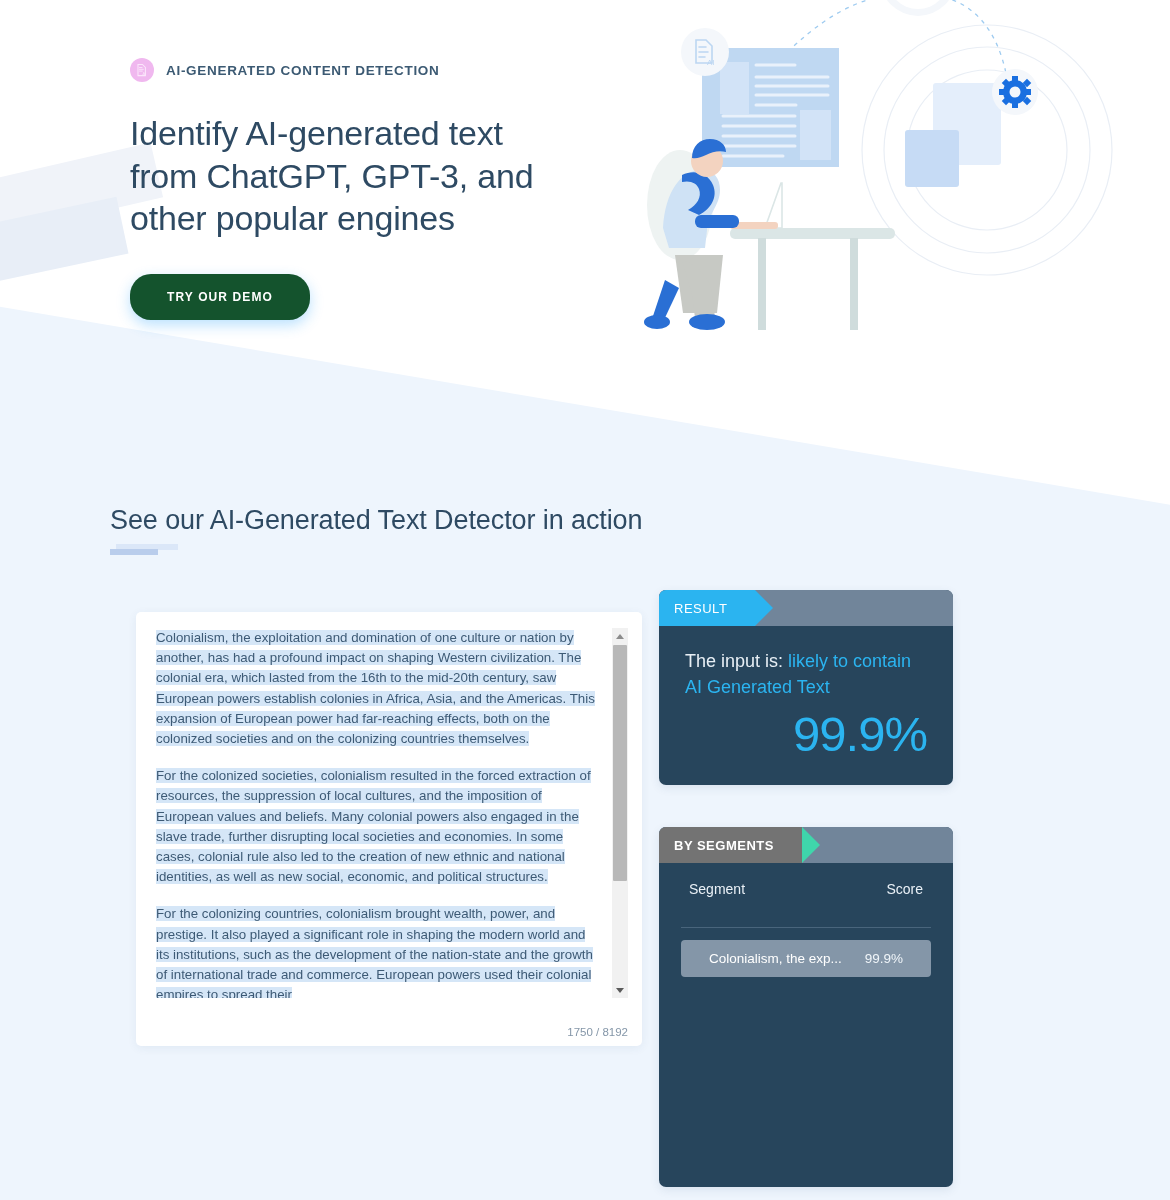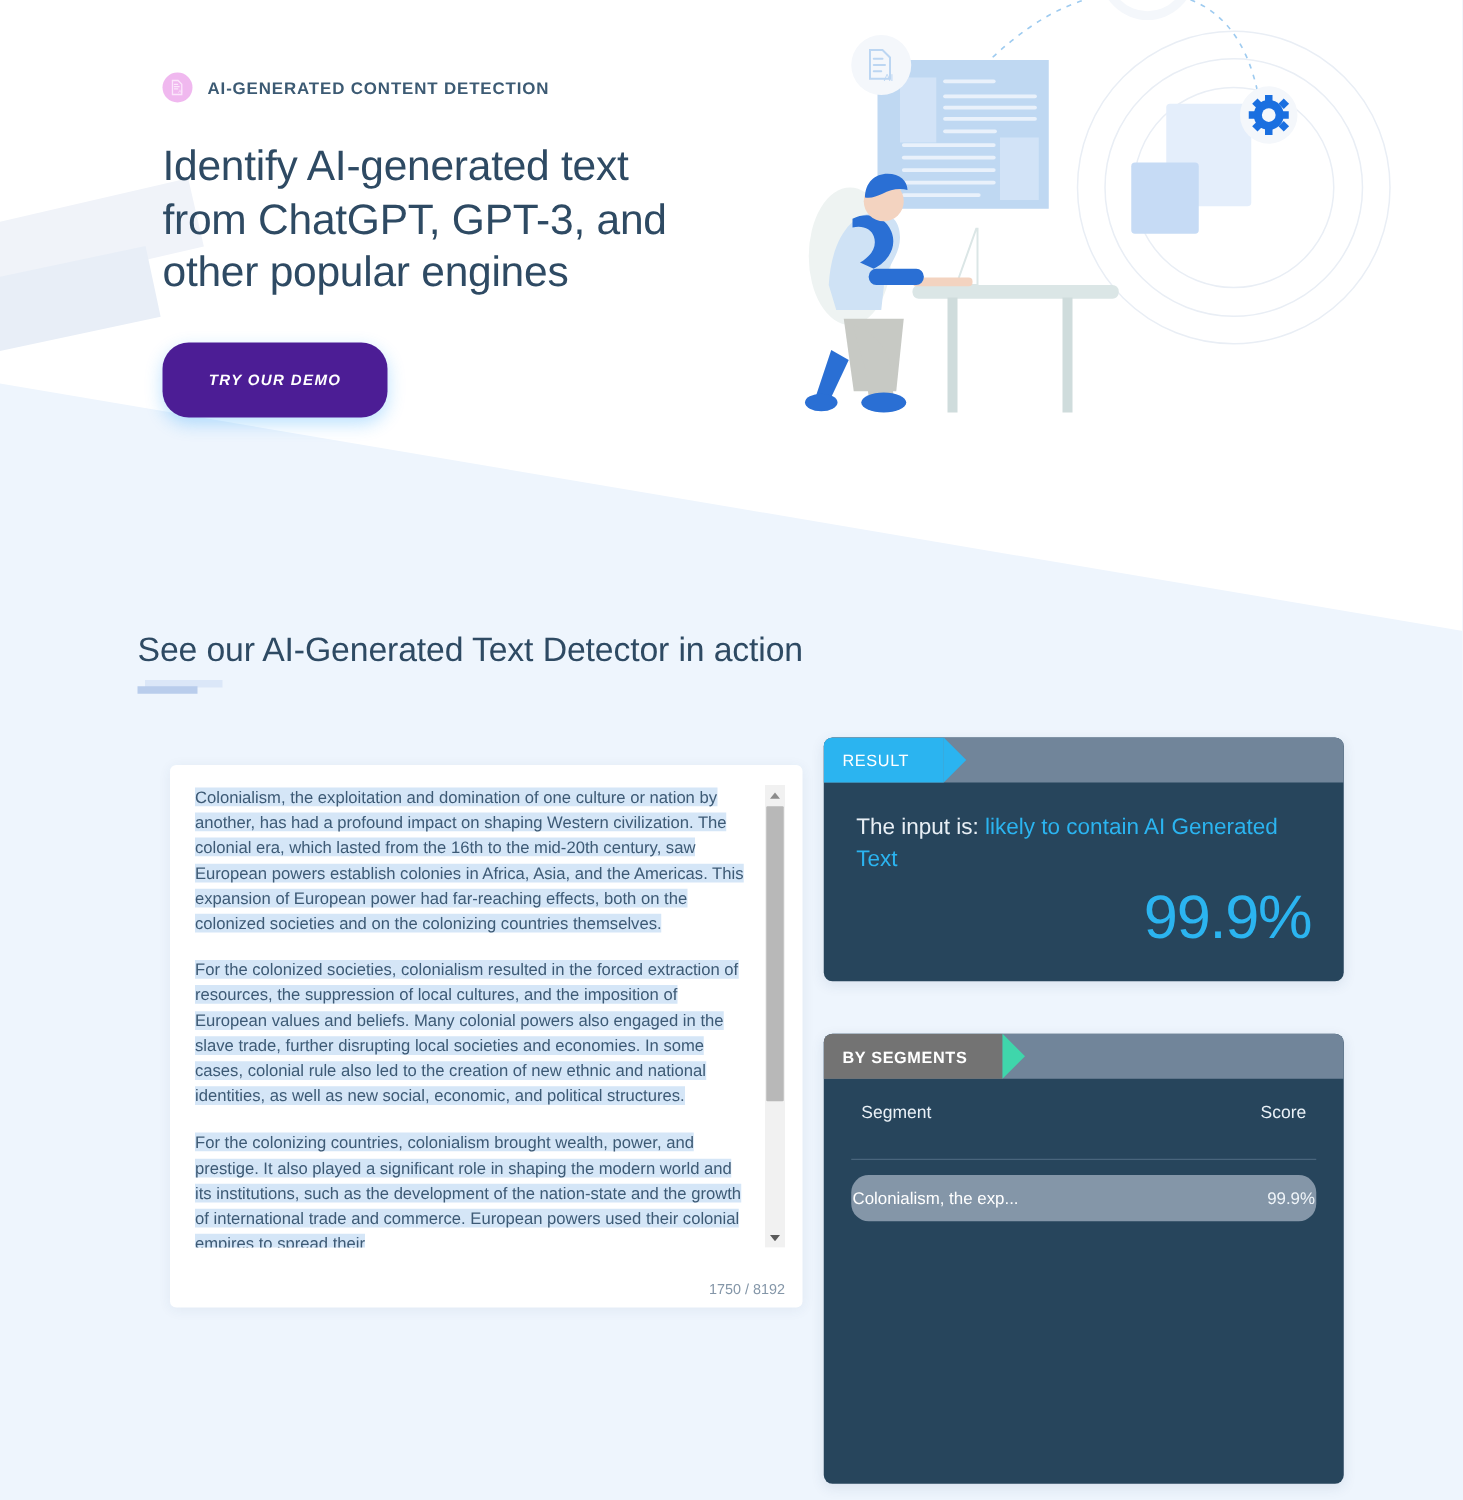--- a/index.html
+++ b/index.html
@@ -82,31 +82,30 @@
     font-size: 34px;
     line-height: 1.25;
     font-weight: 400;
     color: #2e4a63;
     letter-spacing: -0.2px;
     margin-bottom: 34px;
   }
   .cta-btn {
     display: inline-flex;
     align-items: center; justify-content: center;
-    width: 180px; height: 60px;
+    width: 180px; height: 46px;
     border-radius: 21px;
-    background: #4c1d95;
+    background: #14532d;
     color: #fff;
     font-size: 12px;
     font-weight: bold;
     letter-spacing: 1.1px;
     border: none;
     cursor: pointer;
     box-shadow: 0 5px 14px rgba(26,154,252,0.30);
-    font-style: italic;
   }
 
   .hero-art {
     position: absolute;
     right: 55px; top: -30px;
     width: 480px; height: 400px;
     z-index: 5;
   }
 
   
@@ -212,21 +211,21 @@
     background: #b8b8b8; border-radius: 1px;
   }
 
   .char-count {
     position: absolute;
     right: 14px; bottom: 8px;
     font-size: 11.5px; color: #8496a8;
   }
 
   
-  .right-col { position: absolute; left: 659px; top: 150px; width: 416px; }
+  .right-col { position: absolute; left: 659px; top: 150px; width: 294px; }
 
   .panel {
     border-radius: 7px;
     overflow: hidden;
     background: #27455c;
     box-shadow: 0 3px 10px rgba(40,70,110,0.10);
   }
   .panel-head {
     height: 36px;
     background: #71859a;
@@ -279,22 +278,22 @@
     display: flex; justify-content: space-between;
     font-size: 14px; color: #eaf1f7;
     padding: 0 8px 30px 8px;
     border-bottom: 1px solid #49657c;
   }
   .seg-row {
     display: flex; justify-content: space-between;
     align-items: center;
     margin-top: 12px;
     background: #8496a8;
-    border-radius: 14px;
-    padding: 11px 1px;
+    border-radius: 4px;
+    padding: 11px 28px;
     font-size: 13.5px;
     color: #ffffff;
     cursor: pointer;
   }
   .seg-row .score { color: #f0f5f9; }
 </style>
 </head>
 <body>
 
 <section class="hero">

